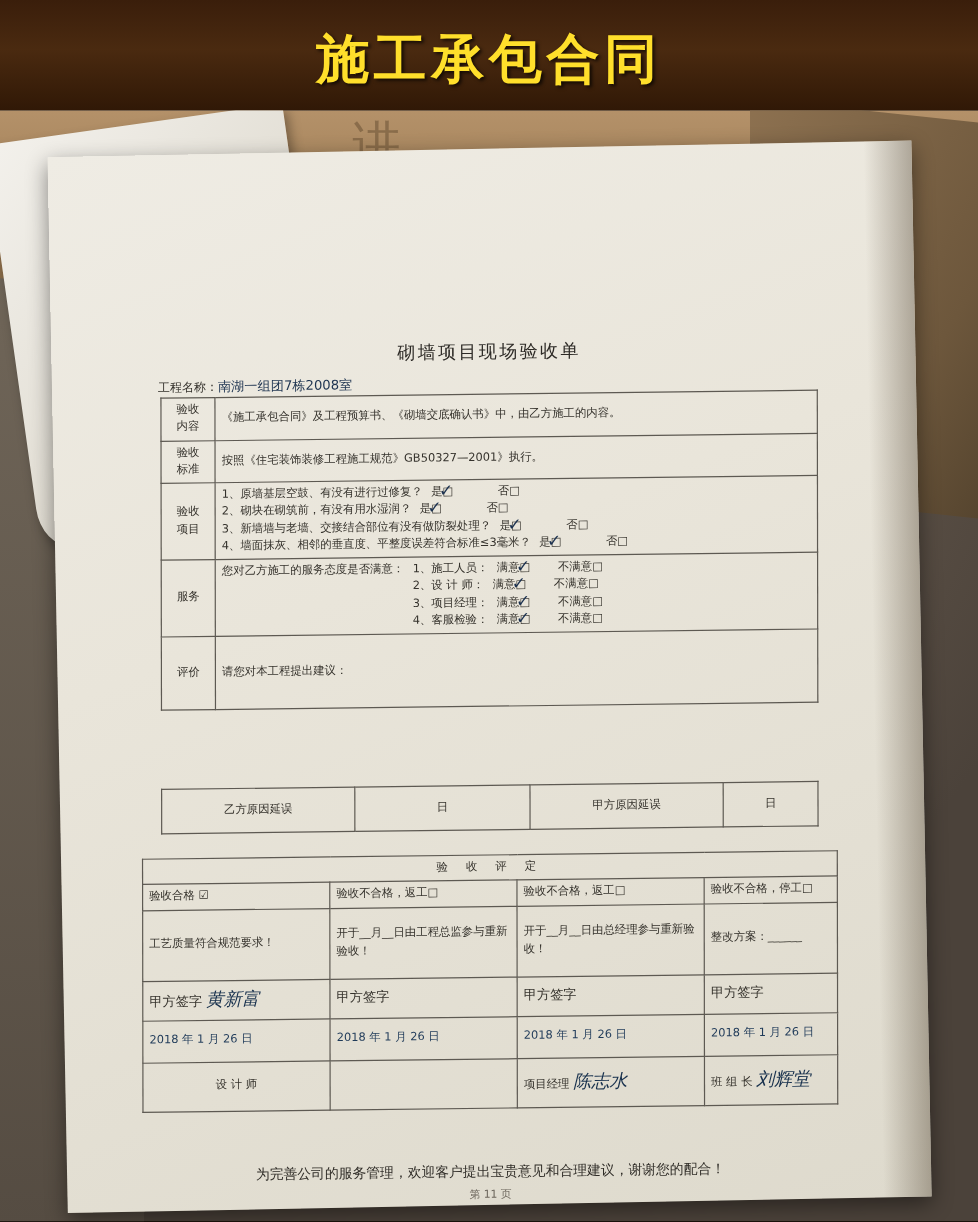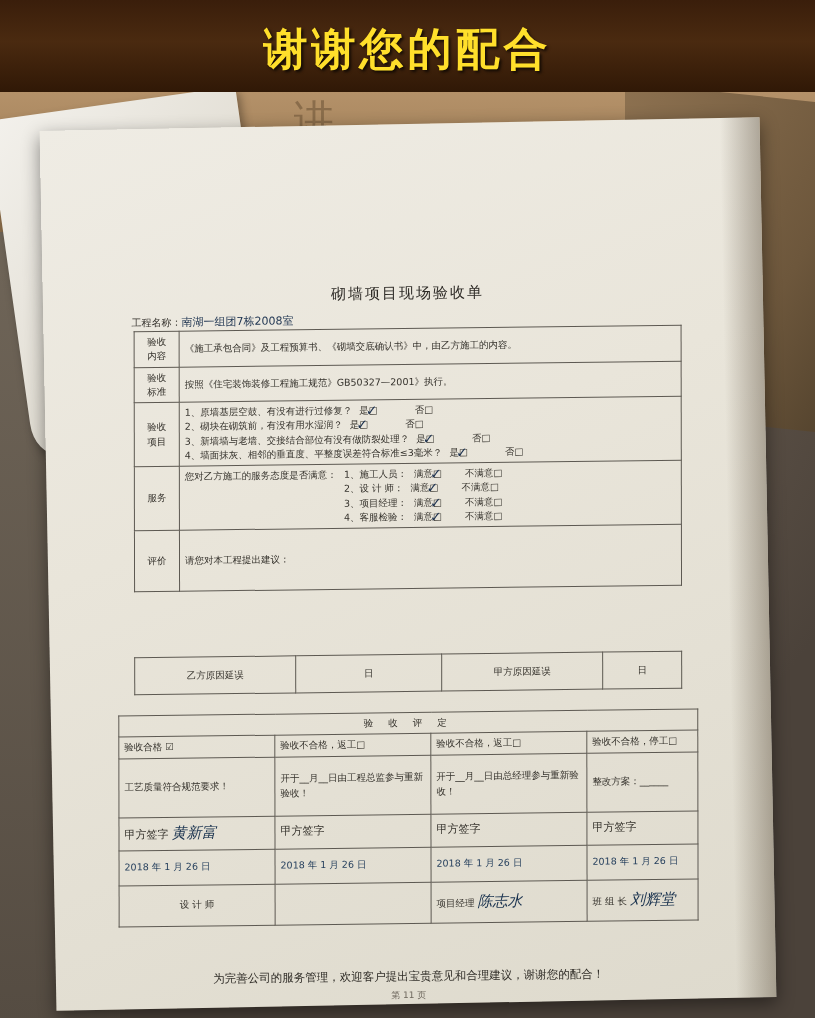--- a/index.html
+++ b/index.html
@@ -204,21 +204,21 @@
     background: linear-gradient(90deg, rgba(0,0,0,0) 0%, rgba(60,45,25,.35) 100%);
     pointer-events: none;
   }
 </style>
 </head>
 <body>
 
 <div class="page">
 
   <div class="banner">
-    <div class="banner-title">谢谢您的配合</div>
+    <div class="banner-title">施工承包合同</div>
   </div>
 
   <div class="photo">
     <div class="cardboard">
       <div class="cardboard-text">大 讲</div>
     </div>
     <div class="cardboard-flap"></div>
     <div class="floor-left"></div>
     <div class="curl"></div>
 

